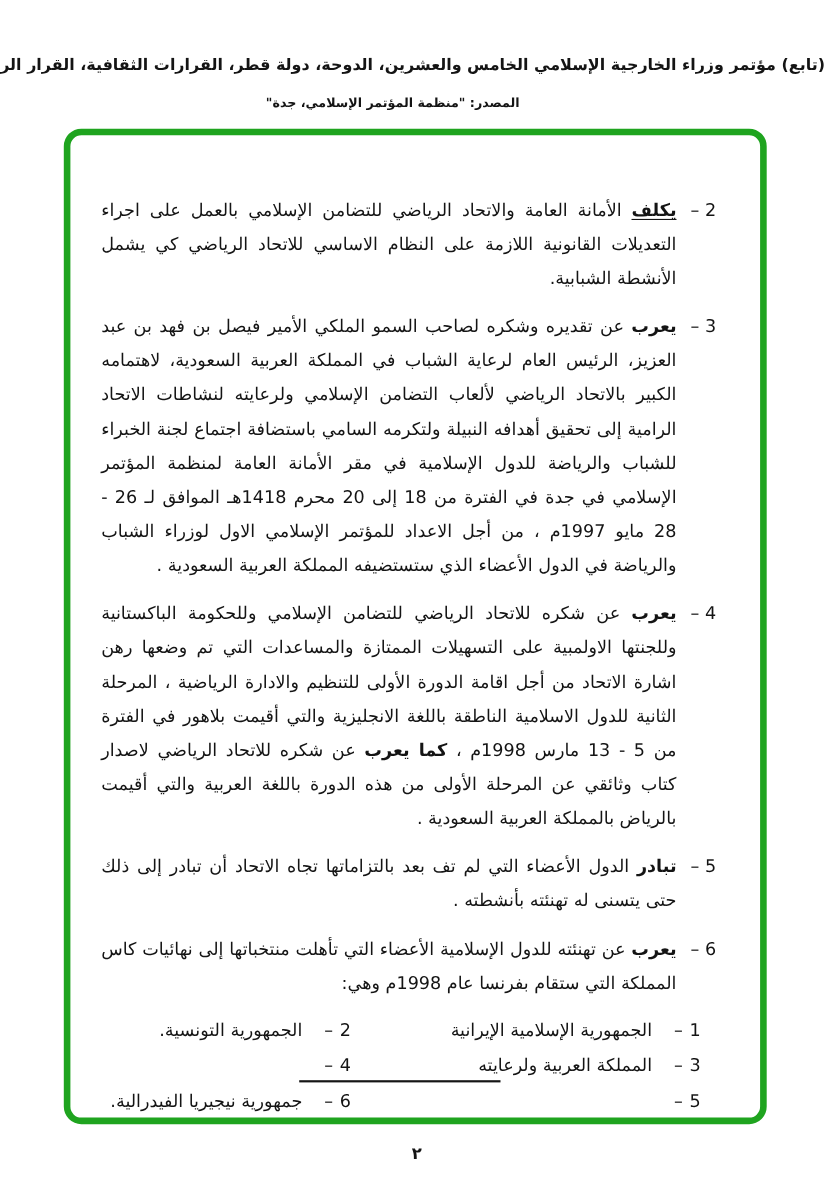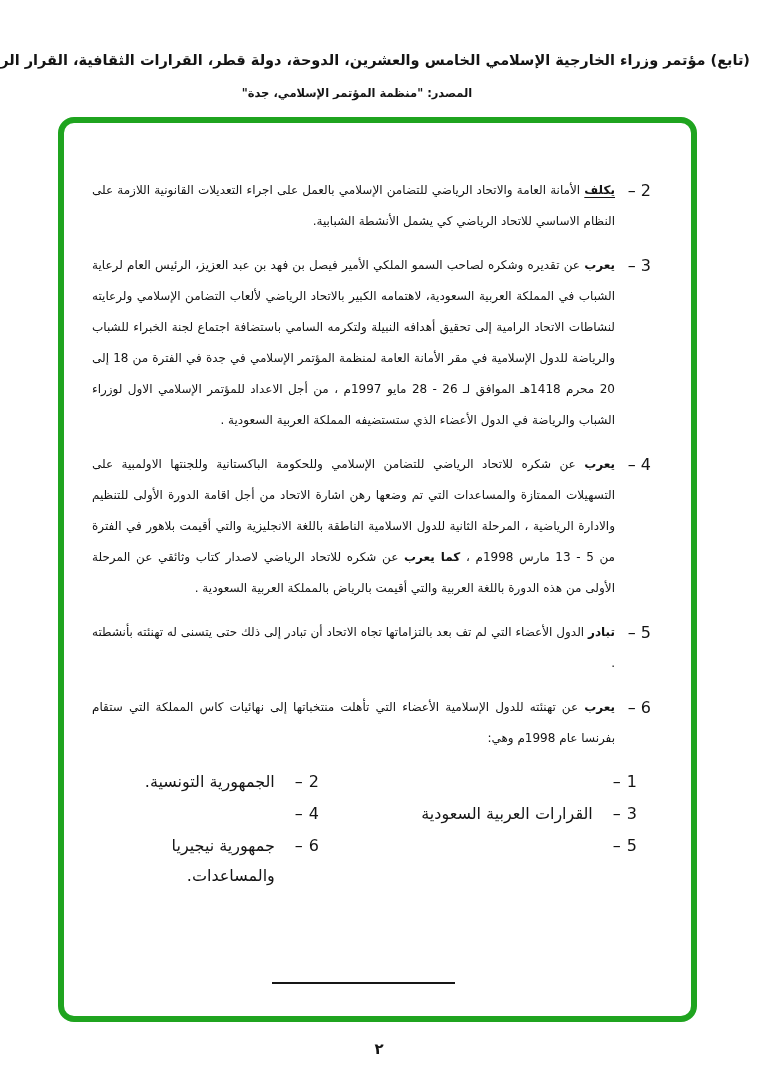--- a/index.html
+++ b/index.html
@@ -48,21 +48,21 @@
   .item-num {
     flex: 0 0 36px;
     display: flex;
     gap: 5px;
     align-items: flex-start;
     line-height: 31px;
     font-size: 16px;
   }
   .item-body {
     flex: 1;
-    font-size: 12px;
+    font-size: 16px;
     line-height: 31px;
     text-align: justify;
     text-align-last: right;
   }
   .seg-b { font-weight: 700; }
   .seg-u { text-decoration: underline; text-underline-offset: 3px; }
 
   
   .countries {
     direction: rtl;
@@ -138,43 +138,44 @@
             <span>6</span>
             <span>–</span>
           </div>
           <div class="item-body"><span class="seg-b ">يعرب</span><span> عن تهنئته للدول الإسلامية الأعضاء التي تأهلت منتخباتها إلى نهائيات كاس المملكة التي ستقام بفرنسا عام 1998م وهي:</span></div>
         </div>
       </div>
     <div class="countries">
         <div class="country">
           <span class="c-num">1</span>
           <span class="c-dash">–</span>
+          <span class="c-name">الجمهورية الإسلامية الإيرانية</span>
         </div>
         <div class="country">
           <span class="c-num">2</span>
           <span class="c-dash">–</span>
           <span class="c-name">الجمهورية التونسية.</span>
         </div>
         <div class="country">
           <span class="c-num">3</span>
           <span class="c-dash">–</span>
-          <span class="c-name">القرارات العربية السعودية</span>
+          <span class="c-name">المملكة العربية ولرعايته</span>
         </div>
         <div class="country">
           <span class="c-num">4</span>
           <span class="c-dash">–</span>
         </div>
         <div class="country">
           <span class="c-num">5</span>
           <span class="c-dash">–</span>
         </div>
         <div class="country">
           <span class="c-num">6</span>
           <span class="c-dash">–</span>
-          <span class="c-name">جمهورية نيجيريا والمساعدات.</span>
+          <span class="c-name">جمهورية نيجيريا الفيدرالية.</span>
         </div>
       </div>
   </div>
 
   <div class="divider"></div>
 
   <div class="pagenum">٢</div>
 
 </div>
 

